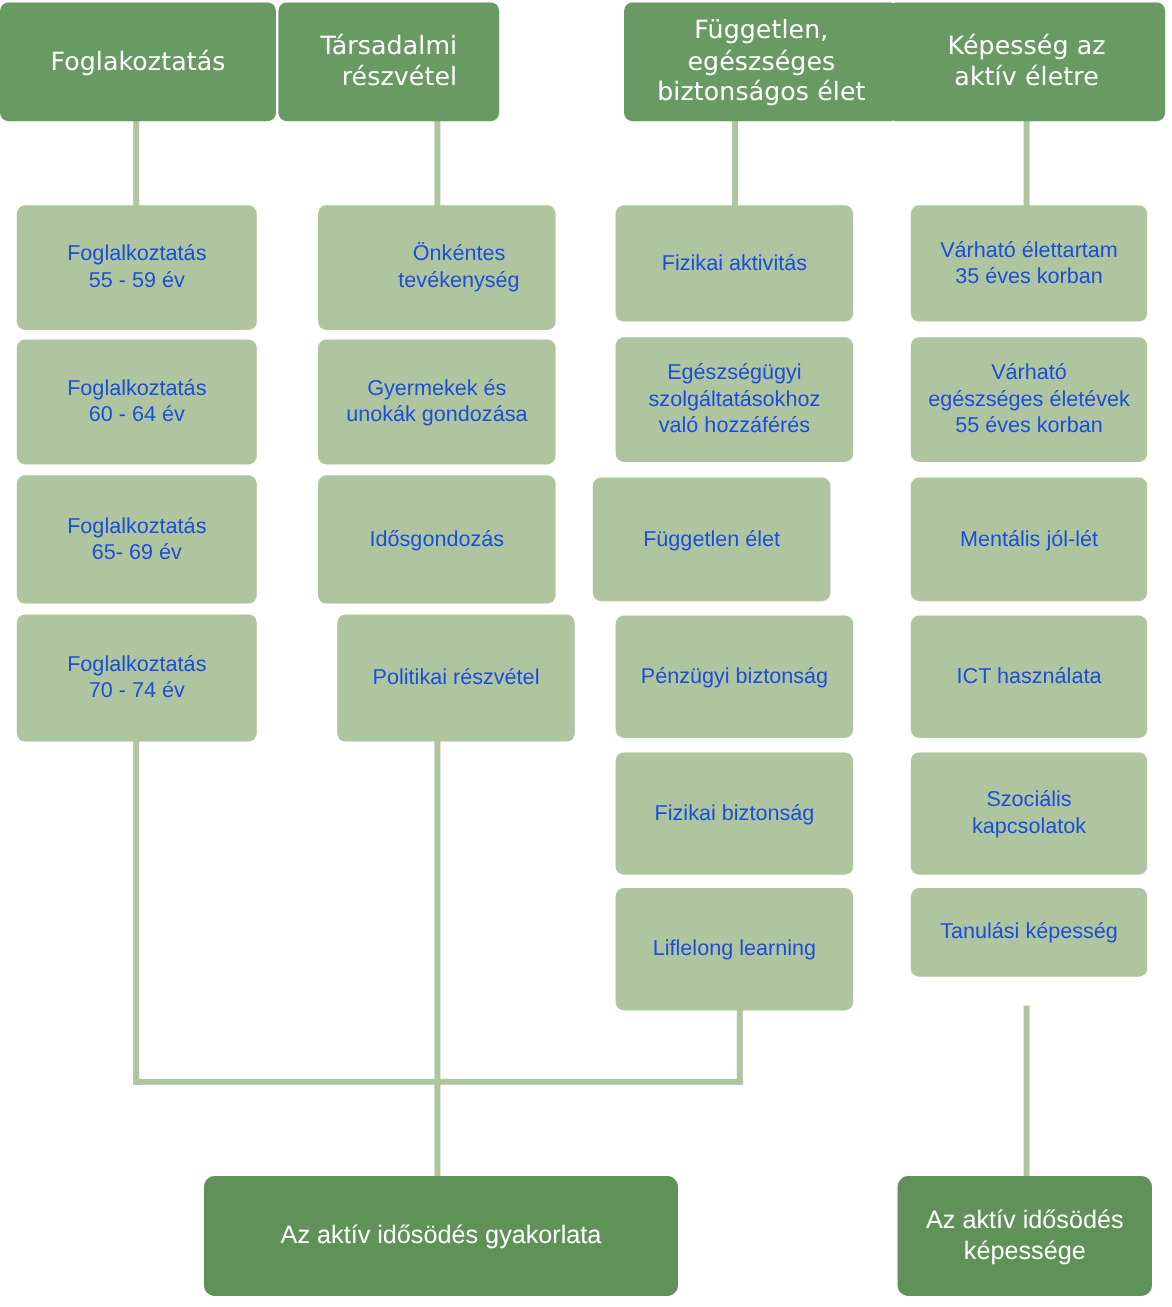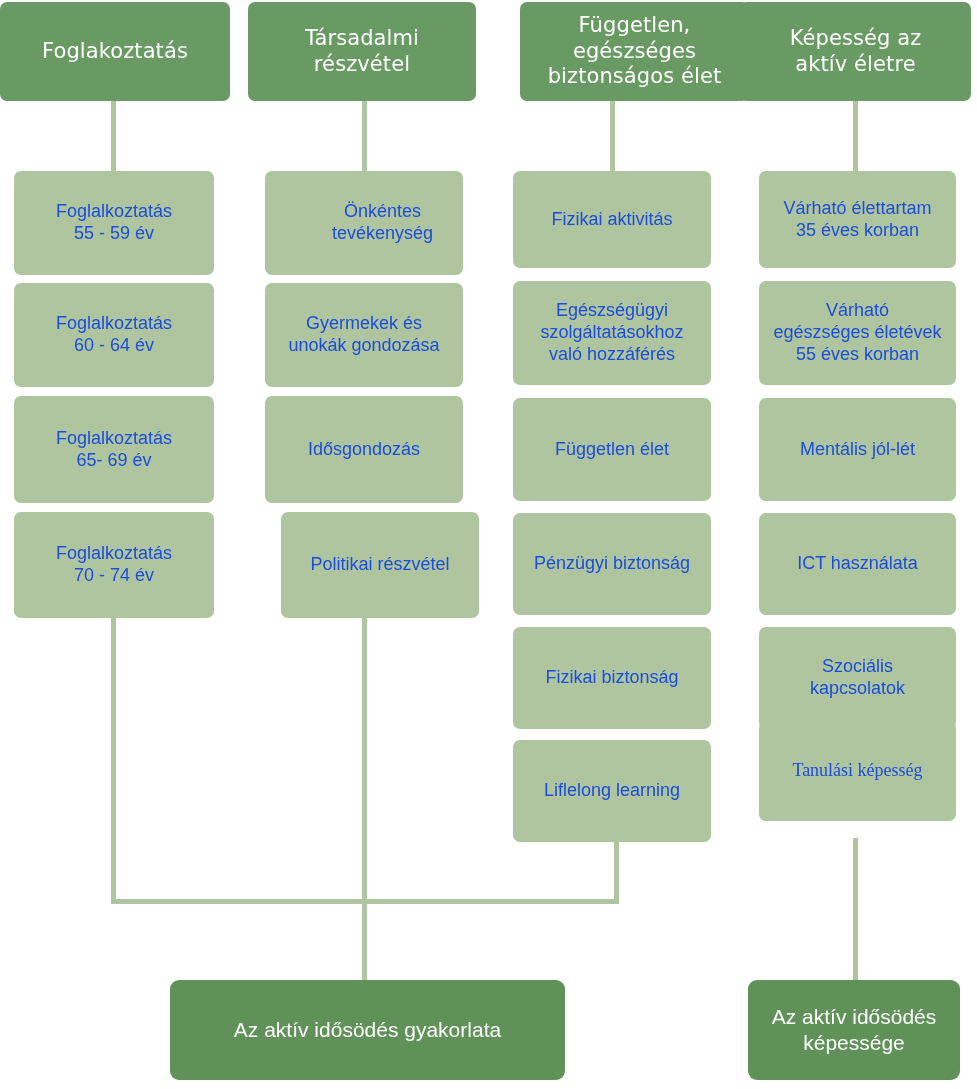--- a/index.html
+++ b/index.html
@@ -90,55 +90,55 @@
 
   <div class="box leaf" style="left:14px; top:171px; width:200px; height:104px;">Foglalkoztatás
 55 - 59 év</div>
   <div class="box leaf" style="left:14px; top:283px; width:200px; height:104px;">Foglalkoztatás
 60 - 64 év</div>
   <div class="box leaf" style="left:14px; top:396px; width:200px; height:107px;">Foglalkoztatás
 65- 69 év</div>
   <div class="box leaf" style="left:14px; top:512px; width:200px; height:106px;">Foglalkoztatás
 70 - 74 év</div>
 
-  <div class="box header" style="left:248px; top:2px; width:228px; height:99px;">Társadalmi
+  <div class="box header" style="left:232px; top:2px; width:184px; height:99px;text-align:right;">Társadalmi
 részvétel</div>
 
   <div class="box leaf" style="left:265px; top:171px; width:198px; height:104px;padding-left:45px;">Önkéntes
 tevékenység</div>
   <div class="box leaf" style="left:265px; top:283px; width:198px; height:104px;">Gyermekek és
 unokák gondozása</div>
   <div class="box leaf" style="left:265px; top:396px; width:198px; height:107px;">Idősgondozás</div>
   <div class="box leaf" style="left:281px; top:512px; width:198px; height:106px;">Politikai részvétel</div>
 
   <div class="box header" style="left:520px; top:2px; width:229px; height:99px;">Független,
 egészséges
 biztonságos élet</div>
 
   <div class="box leaf" style="left:513px; top:171px; width:198px; height:97px;">Fizikai aktivitás</div>
   <div class="box leaf" style="left:513px; top:281px; width:198px; height:104px;">Egészségügyi
 szolgáltatásokhoz
 való hozzáférés</div>
-  <div class="box leaf" style="left:513px; top:398px; width:198px; height:103px;">Független élet</div>
+  <div class="box leaf" style="left:494px; top:398px; width:198px; height:103px;">Független élet</div>
   <div class="box leaf" style="left:513px; top:513px; width:198px; height:102px;">Pénzügyi biztonság</div>
   <div class="box leaf" style="left:513px; top:627px; width:198px; height:102px;">Fizikai biztonság</div>
   <div class="box leaf" style="left:513px; top:740px; width:198px; height:102px;">Liflelong learning</div>
 
   <div class="box header" style="left:740px; top:2px; width:231px; height:99px;">Képesség az
 aktív életre</div>
 
   <div class="box leaf" style="left:759px; top:171px; width:197px; height:97px;">Várható élettartam
 35 éves korban</div>
   <div class="box leaf" style="left:759px; top:281px; width:197px; height:104px;">Várható
 egészséges életévek
 55 éves korban</div>
   <div class="box leaf" style="left:759px; top:398px; width:197px; height:103px;">Mentális jól-lét</div>
   <div class="box leaf" style="left:759px; top:513px; width:197px; height:102px;">ICT használata</div>
   <div class="box leaf" style="left:759px; top:627px; width:197px; height:102px;">Szociális
 kapcsolatok</div>
-  <div class="box leaf" style="left:759px; top:721px; width:197px; height:100px;font-family:Liberation Serif, serif;">Tanulási képesség</div>
+  <div class="box leaf" style="left:759px; top:740px; width:197px; height:74px;">Tanulási képesség</div>
 
   <div class="box summary" style="left:170px; top:980px; width:395px; height:100px;">Az aktív idősödés gyakorlata</div>
 
   <div class="box summary" style="left:748px; top:980px; width:212px; height:100px;">Az aktív idősödés
 képessége</div>
 
 </div>
 
 </body></html>

